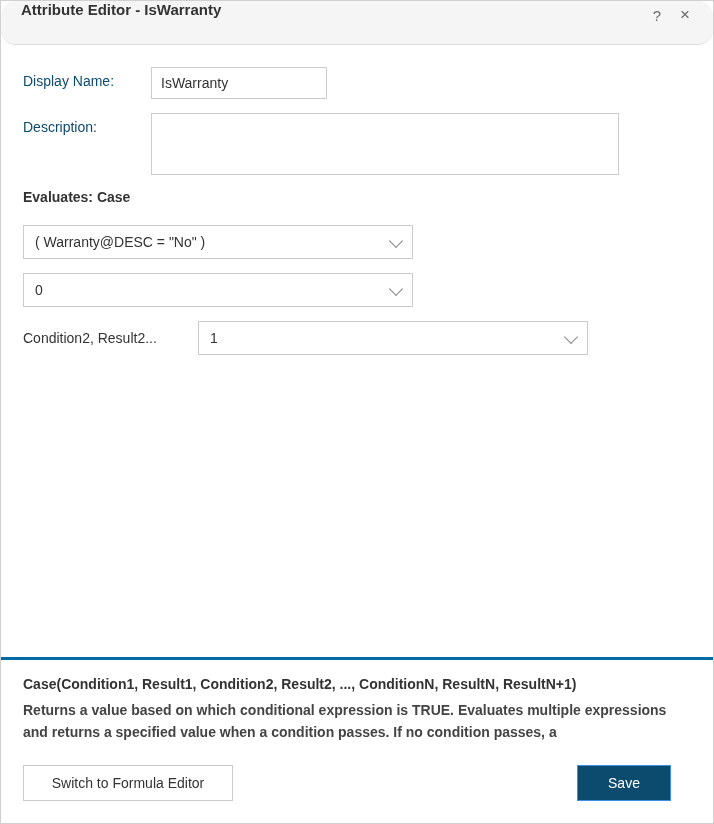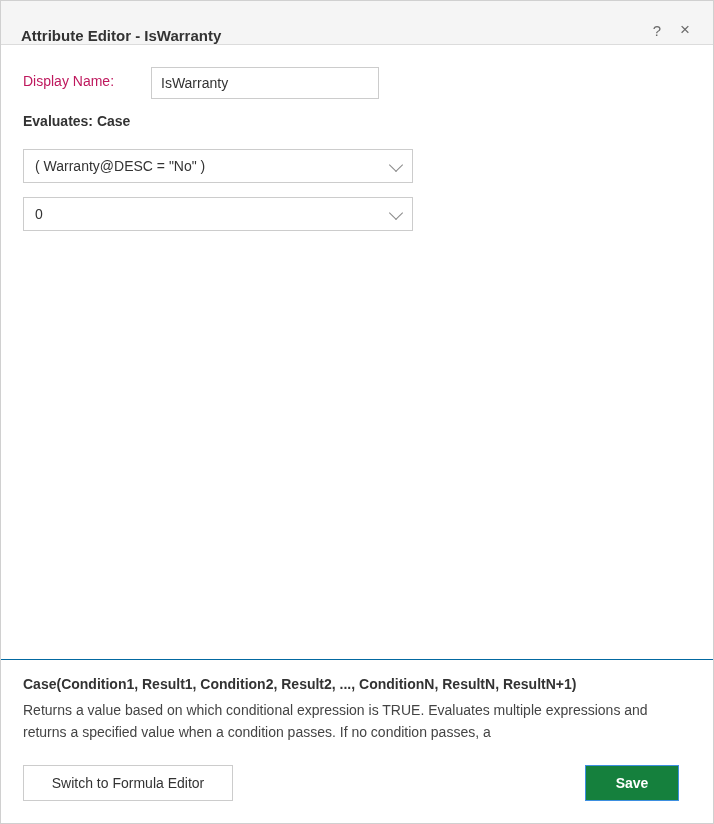--- a/index.html
+++ b/index.html
@@ -23,23 +23,24 @@
     background: #ffffff;
     display: flex;
     flex-direction: column;
   }
   .titlebar {
     height: 44px;
     min-height: 44px;
     background: #f5f5f5;
     border-bottom: 1px solid #dcdcdc;
     display: flex;
-    align-items: flex-end;
-    padding: 0 14px 0 20px;
-    box-sizing: border-box;
+    align-items: flex-start;
+    padding: 0 14px 12px 20px;
+    box-sizing: border-box;
+    border-radius: 15px;
   }
   .title-text {
     font-size: 15px;
     font-weight: bold;
     color: #333333;
     flex: 1;
   }
   .title-btn {
     width: 28px;
     height: 28px;
@@ -60,38 +61,38 @@
     box-sizing: border-box;
     position: relative;
   }
   .row {
     display: flex;
     align-items: flex-start;
     margin-bottom: 14px;
   }
   .row-label {
     font-size: 14px;
-    color: #be185d;
+    color: #0c4a6e;
     padding-top: 6px;
     width: 128px;
     flex-shrink: 0;
   }
   .text-input {
     height: 32px;
     box-sizing: border-box;
     border: 1px solid #cccccc;
     background: #ffffff;
     font-family: "Liberation Sans", sans-serif;
     font-size: 14px;
     color: #333333;
     padding: 0 9px;
     outline: none;
   }
   .name-input {
-    width: 228px;
+    width: 176px;
   }
   .desc-input {
     width: 468px;
     height: 62px;
     resize: none;
     padding: 7px 9px;
     line-height: 18px;
   }
   .function-head {
     font-size: 14px;
@@ -134,36 +135,37 @@
     right: 11px;
     top: 50%;
     width: 9px;
     height: 9px;
     margin-top: -6px;
     border-right: 1px solid #8a8a8a;
     border-bottom: 1px solid #8a8a8a;
     transform: rotate(45deg);
   }
   .help-area {
-    border-top: 1px solid #0369a1;
+    border-top: 3px solid #0369a1;
     padding: 16px 22px 0 22px;
     box-sizing: border-box;
   }
   .help-sig {
     font-size: 14px;
     font-weight: bold;
     color: #333333;
     margin-bottom: 7px;
   }
   .help-desc {
     font-size: 14px;
     color: #444444;
     line-height: 22px;
     max-height: 48px;
     overflow: hidden;
+    font-weight: bold;
   }
   .footer {
     height: 80px;
     min-height: 80px;
     display: flex;
     align-items: center;
     padding: 0 22px;
     box-sizing: border-box;
   }
   .btn {
@@ -177,26 +179,25 @@
     cursor: pointer;
     padding: 0 16px;
   }
   .btn-switch {
     min-width: 210px;
   }
   .spacer {
     flex: 1;
   }
   .btn-save {
-    background: #15803d;
+    background: #0c4a6e;
     border: 1px solid #3d8fe0;
     color: #ffffff;
     min-width: 94px;
-    margin-right: 12px;
-    font-weight: bold;
+    margin-right: 20px;
   }
   .btn-cancel {
     min-width: 94px;
   }
 </style>
 </head>
 <body>
 
 <div class="dialog">
 
@@ -206,37 +207,48 @@
     <div class="title-btn close">×</div>
   </div>
 
   <div class="body-area">
 
     <div class="row">
       <div class="row-label">Display Name:</div>
       <input class="text-input name-input" type="text" value="IsWarranty" style="">
     </div>
 
+    <div class="row">
+      <div class="row-label">Description:</div>
+      <textarea class="text-input desc-input" placeholder="" style=""></textarea>
+    </div>
 
     <div class="function-head">Evaluates: Case</div>
 
     <div class="sel-row">
       <div class="select-box">
         <span class="select-val">( Warranty@DESC = "No" )</span>
         <span class="chev"></span>
       </div>
     </div>
 
     <div class="sel-row">
       <div class="select-box">
         <span class="select-val">0</span>
         <span class="chev"></span>
       </div>
     </div>
 
+    <div class="sel-row">
+      <div class="sel-label">Condition2, Result2...</div>
+      <div class="select-box">
+        <span class="select-val">1</span>
+        <span class="chev"></span>
+      </div>
+    </div>
 
   </div>
 
   <div class="help-area">
     <div class="help-sig">Case(Condition1, Result1, Condition2, Result2, ..., ConditionN, ResultN, ResultN+1)</div>
     <div class="help-desc">Returns a value based on which conditional expression is TRUE. Evaluates multiple expressions and returns a specified value when a condition passes. If no condition passes, a</div>
   </div>
 
   <div class="footer">
     <button class="btn btn-switch">Switch to Formula Editor</button>

